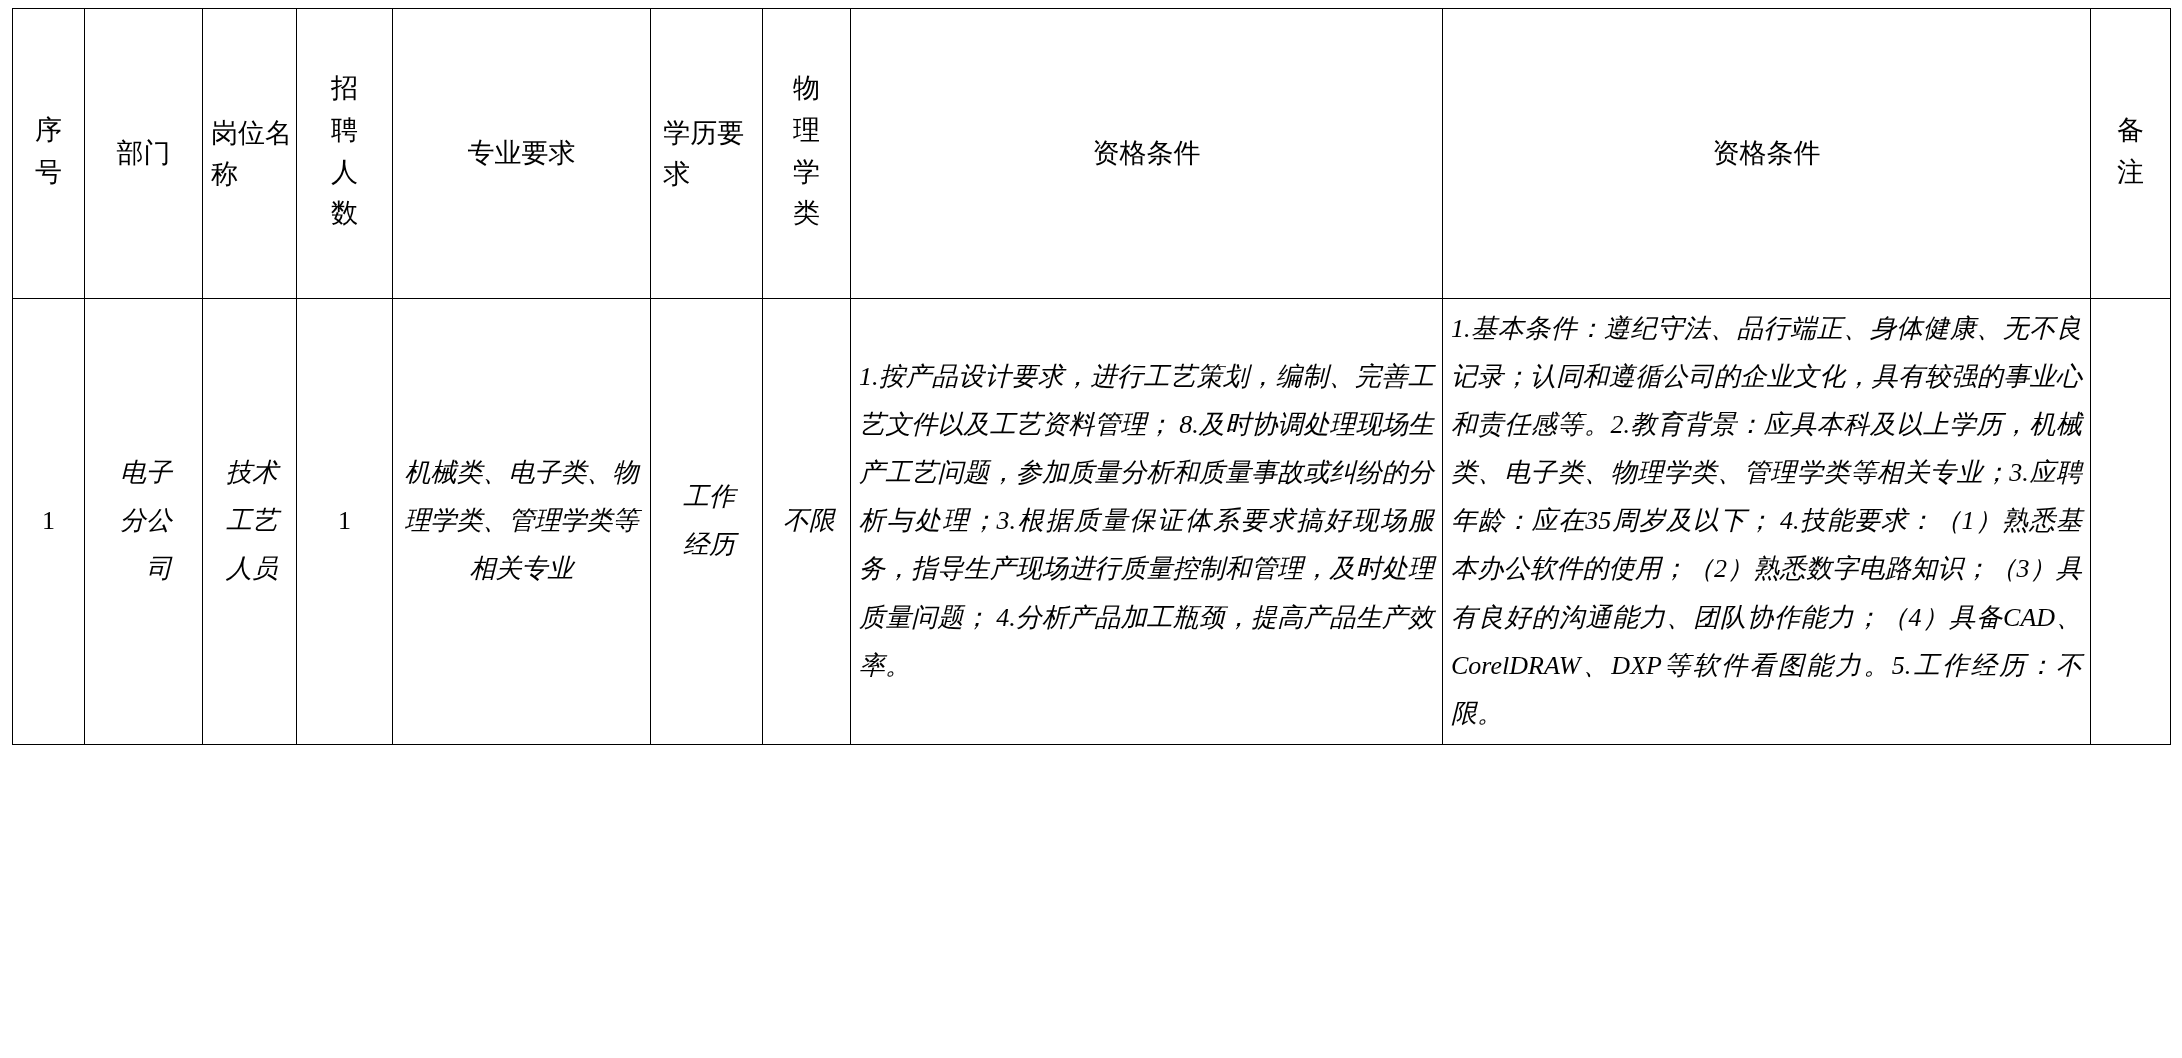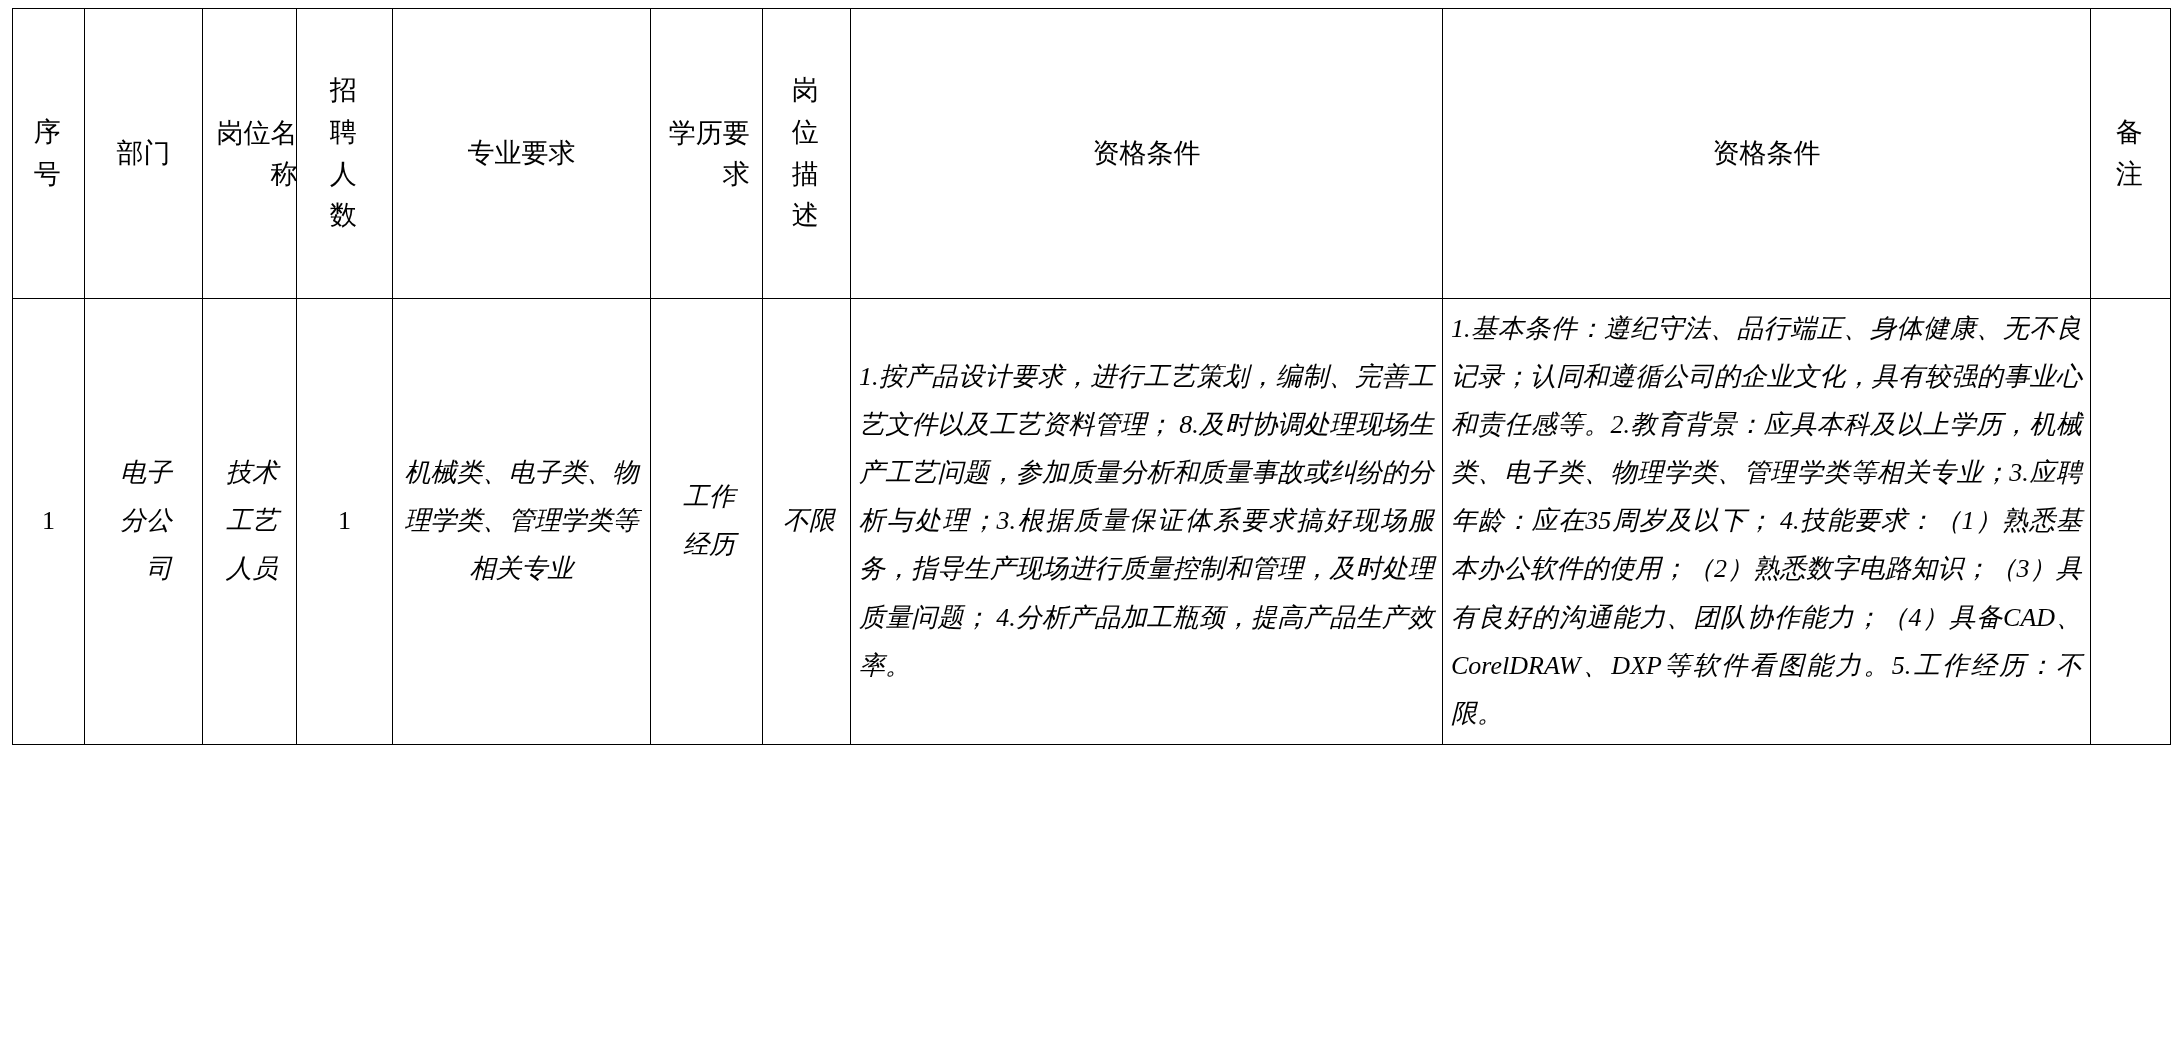--- a/index.html
+++ b/index.html
@@ -44,21 +44,22 @@
     
     letter-spacing: 0;
     line-height: 1.55;
   }
   .vert-wrap {
     display: block;
     width: 1.1em;
     margin: 0 auto;
     word-break: break-all;
     white-space: normal;
-    text-align: left;
+    text-align: center;
+    font-family: Liberation Mono, monospace;
   }
   
   tbody td {
     font-size: 26px;
     line-height: 1.85;
   }
   .c-center {
     text-align: center;
   }
   .c-just {
@@ -71,21 +72,21 @@
     margin: 0 auto;
     word-break: break-all;
     text-align: right;
     font-style: italic;
   }
   .w-3 {
     display: block;
     width: 3.2em;
     margin: 11px auto;
     word-break: break-all;
-    text-align: right;
+    text-align: left;
   }
   .cell-pad {
     padding: 10px 14px;
     font-style: italic;
   }
   
   col.c1 { width: 72px; }
   col.c2 { width: 118px; }
   col.c3 { width: 94px; }
   col.c4 { width: 96px; }
@@ -127,21 +128,21 @@
         <td>
           <span class="vert-wrap vert">招聘人数</span>
         </td>
         <td>
           <span>专业要求</span>
         </td>
         <td>
           <span class="w-3">学历要求</span>
         </td>
         <td>
-          <span class="vert-wrap vert">岗位描述</span>
+          <span class="vert-wrap vert">物理学类</span>
         </td>
         <td>
           <span>资格条件</span>
         </td>
         <td>
           <span>资格条件</span>
         </td>
         <td>
           <span class="vert-wrap vert">备注</span>
         </td>

